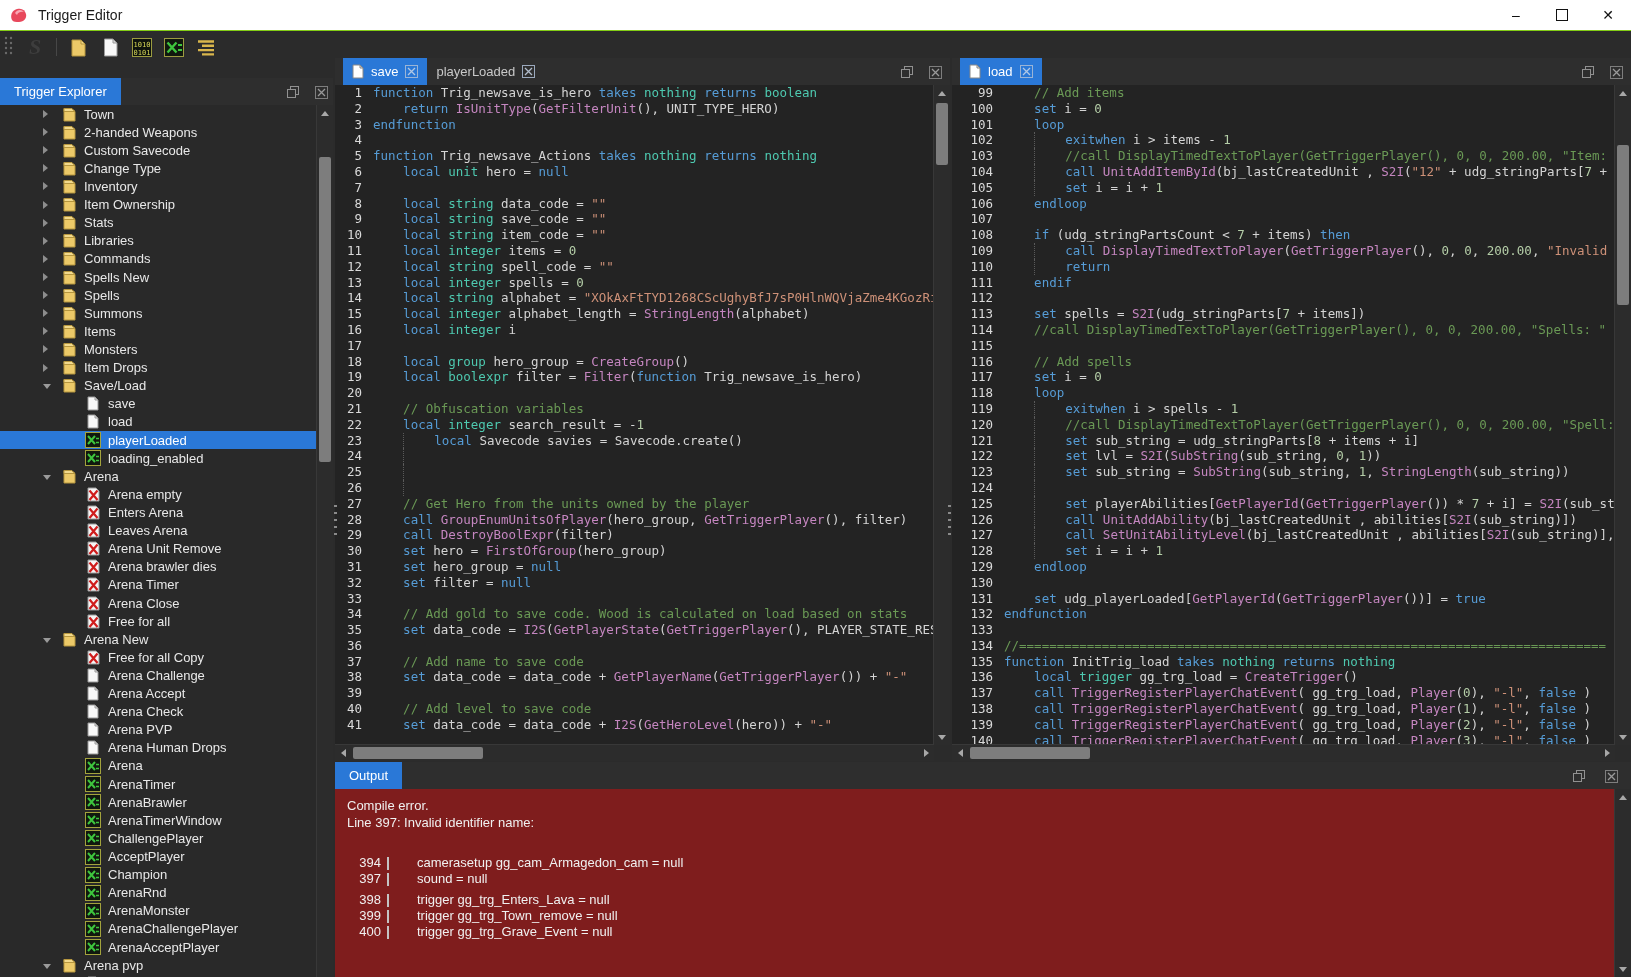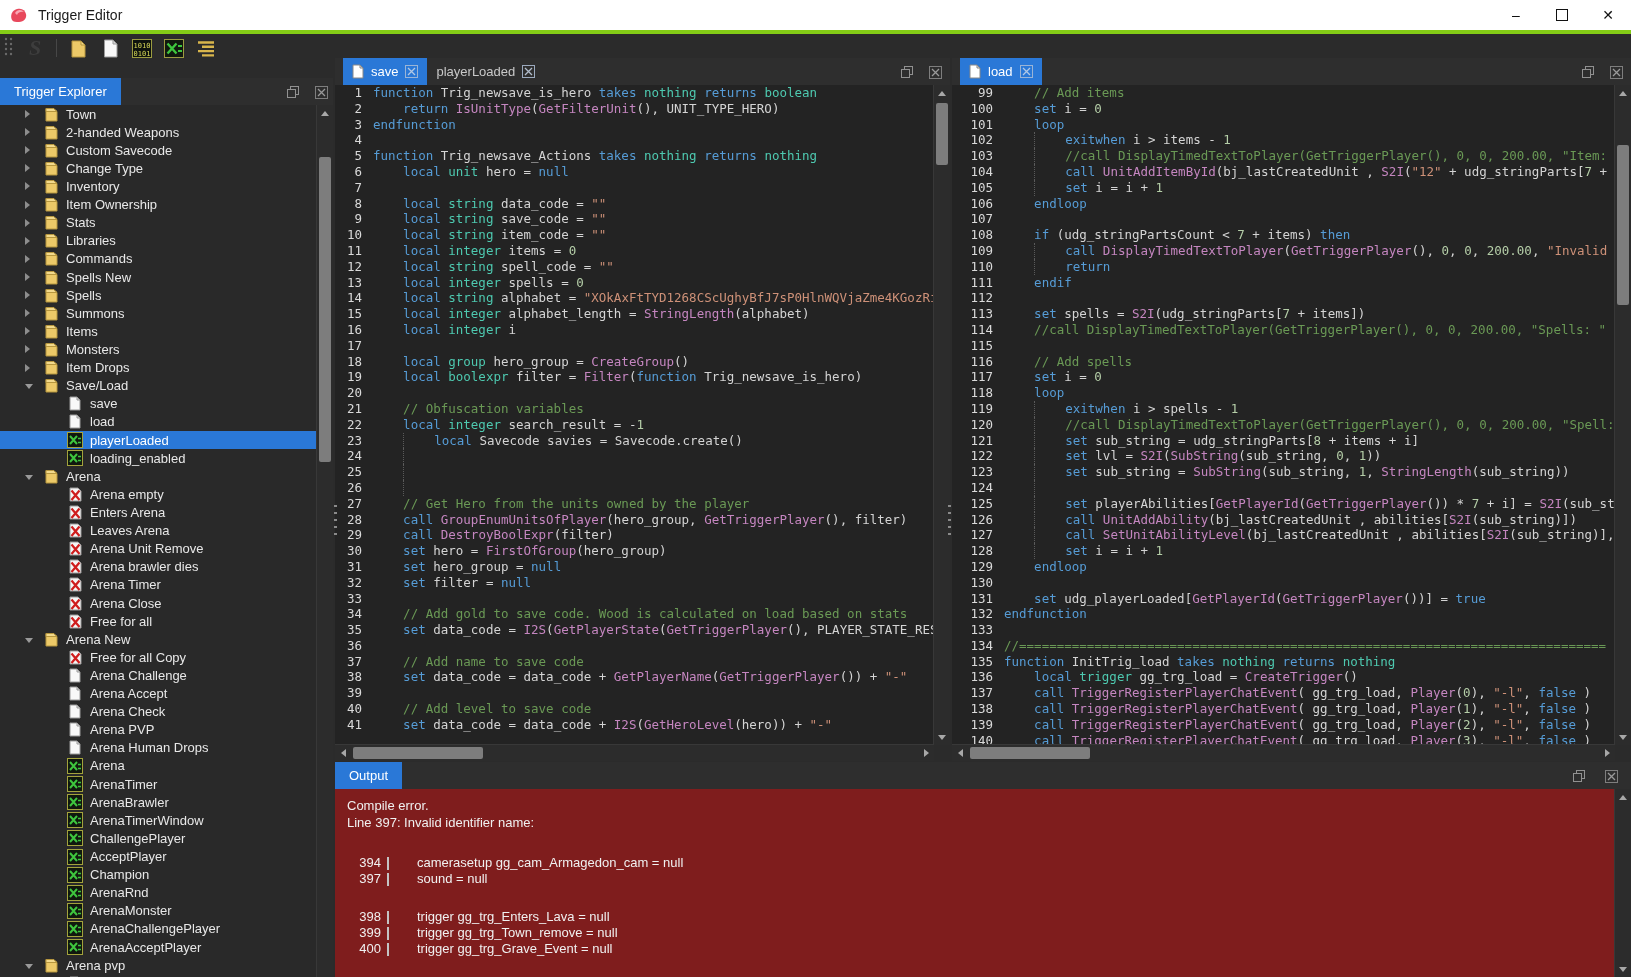--- a/index.html
+++ b/index.html
@@ -6,33 +6,33 @@
   .window{position:relative;width:1631px;height:977px;background:#2b2b2b;overflow:hidden;
           font-family:"Liberation Sans",sans-serif;-webkit-font-smoothing:antialiased;}
   
   .titlebar{position:absolute;top:0;left:0;right:0;height:30px;background:#ffffff;display:flex;align-items:center;}
   .appicon{margin-left:9px;width:20px;height:18px;flex:none;}
   .title{margin-left:9px;font-size:14px;color:#1a1a1a;}
   .wbtns{position:absolute;right:0;top:0;height:30px;display:flex;}
   .wbtn{width:46px;height:30px;display:flex;align-items:center;justify-content:center;color:#111;font-size:14px;}
   .maxbox{width:10px;height:10px;border:1px solid #111;display:block;}
   
-  .toolbar{position:absolute;top:30px;left:0;right:0;height:28px;background:#2b2b2b;display:flex;align-items:center;border-top:4px solid #84cc16;}
+  .toolbar{position:absolute;top:30px;left:0;right:0;height:28px;background:#2b2b2b;display:flex;align-items:flex-end;border-top:1px solid #84cc16;}
   .dragdots{margin-left:4px;margin-right:6px;}
   .tbtn{margin:0 3px;width:26px;height:24px;display:flex;align-items:center;justify-content:center;}
   .sep{width:1px;height:18px;background:#474747;margin:0 5px;}
   
   .panel{position:absolute;}
   .phead{position:absolute;top:0;left:0;right:0;height:27px;background:#2e2e2e;}
   .ptab{display:inline-flex;align-items:center;height:27px;padding:0 14px;background:#2a78d7;color:#fff;font-size:13px;}
   .hicon{position:absolute;top:7px;width:14px;height:14px;display:flex;align-items:center;justify-content:center;}
   
   #explorer{left:0;top:58px;width:333px;height:919px;background:#292929;margin-top:20px;}
   .tree{position:absolute;top:27px;left:0;right:0;bottom:0;overflow:hidden;background:#292929;}
-  .trow{height:18.12px;display:flex;align-items:center;padding-left:25px;color:#e8e8e8;font-size:13px;white-space:nowrap;}
+  .trow{height:18.12px;display:flex;align-items:center;padding-left:43px;color:#e8e8e8;font-size:13px;white-space:nowrap;}
   .trow.sel{background:#2a78d7;color:#fff;}
   .arr{width:17px;height:100%;display:flex;align-items:center;flex:none;}
   .ind{width:41px;flex:none;}
   .tri-r{width:0;height:0;border-left:5px solid #8d8d8d;border-top:4px solid transparent;border-bottom:4px solid transparent;}
   .tri-d{width:0;height:0;border-top:5px solid #9a9a9a;border-left:4px solid transparent;border-right:4px solid transparent;margin-top:2px;}
   .ticon{width:18px;display:flex;justify-content:center;align-items:center;flex:none;}
   .tlabel{margin-left:6px;}
   
   #editorL{left:335px;top:58px;width:615px;height:703px;background:#232323;}
   #editorR{left:952px;top:58px;width:679px;height:703px;background:#232323;}
@@ -71,21 +71,21 @@
   #editorL .hscroll,#editorR .hscroll{left:0;right:16px;bottom:0;}
   #editorL .hthumb{left:18px;width:130px;}
   #editorR .hthumb{left:18px;width:120px;}
   .corner{position:absolute;right:0;bottom:0;width:16px;height:16px;background:#2b2b2b;}
   
   #output{left:335px;top:762px;width:1296px;height:215px;background:#7f1d1d;}
   .out-content{position:absolute;top:27px;left:0;right:16px;bottom:0;padding:8px 0 0 12px;font-size:13px;color:#f0f0f0;overflow:hidden;}
   .out-line{line-height:17px;}
   .listing{margin-top:24px;}
   .lrow{display:flex;align-items:center;line-height:16px;}
-  .lrow.gap{margin-top:22px;}
+  .lrow.gap{margin-top:5px;}
   .num{width:34px;text-align:right;flex:none;}
   .pipe{width:2px;height:13px;background:#c4c4c4;margin-left:6px;flex:none;}
   .msg{margin-left:28px;}
   #output .vscroll{right:0;top:27px;bottom:0;}
   
   .vhandle{position:absolute;width:3px;height:32px;background-image:repeating-linear-gradient(#8a8a8a 0 2px,transparent 2px 7px);}
 </style>
 </head>
 <body>
 

